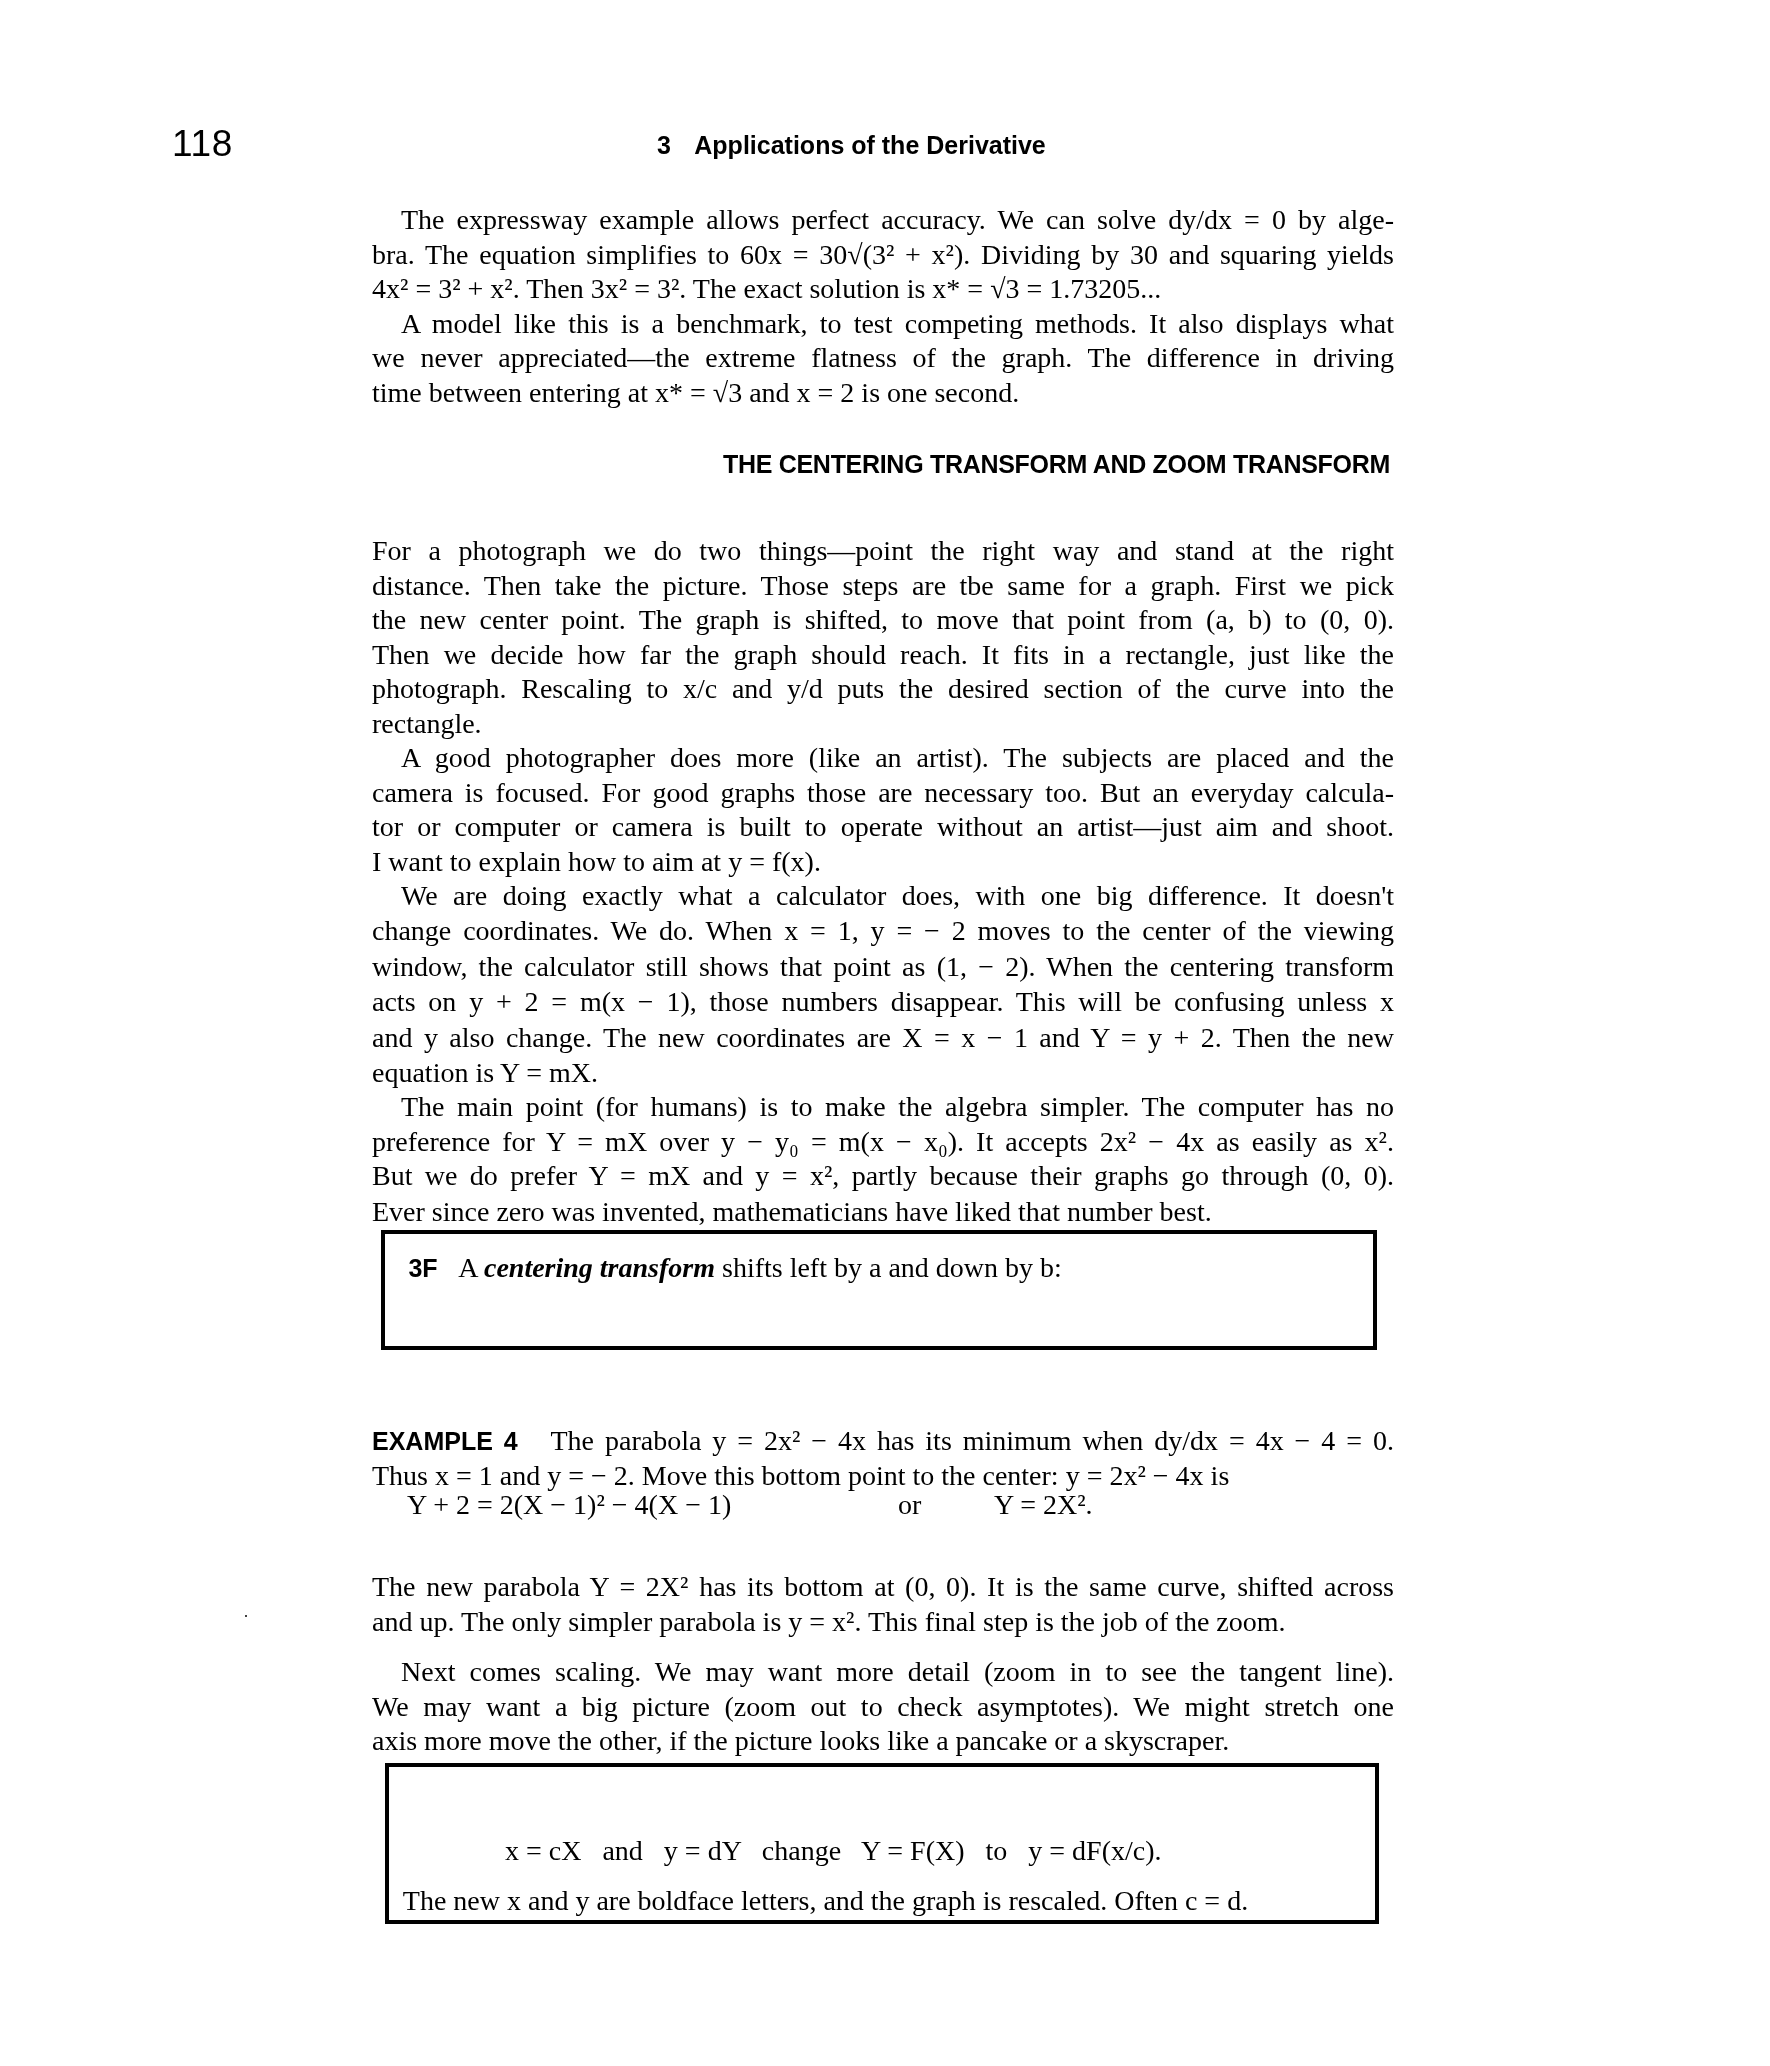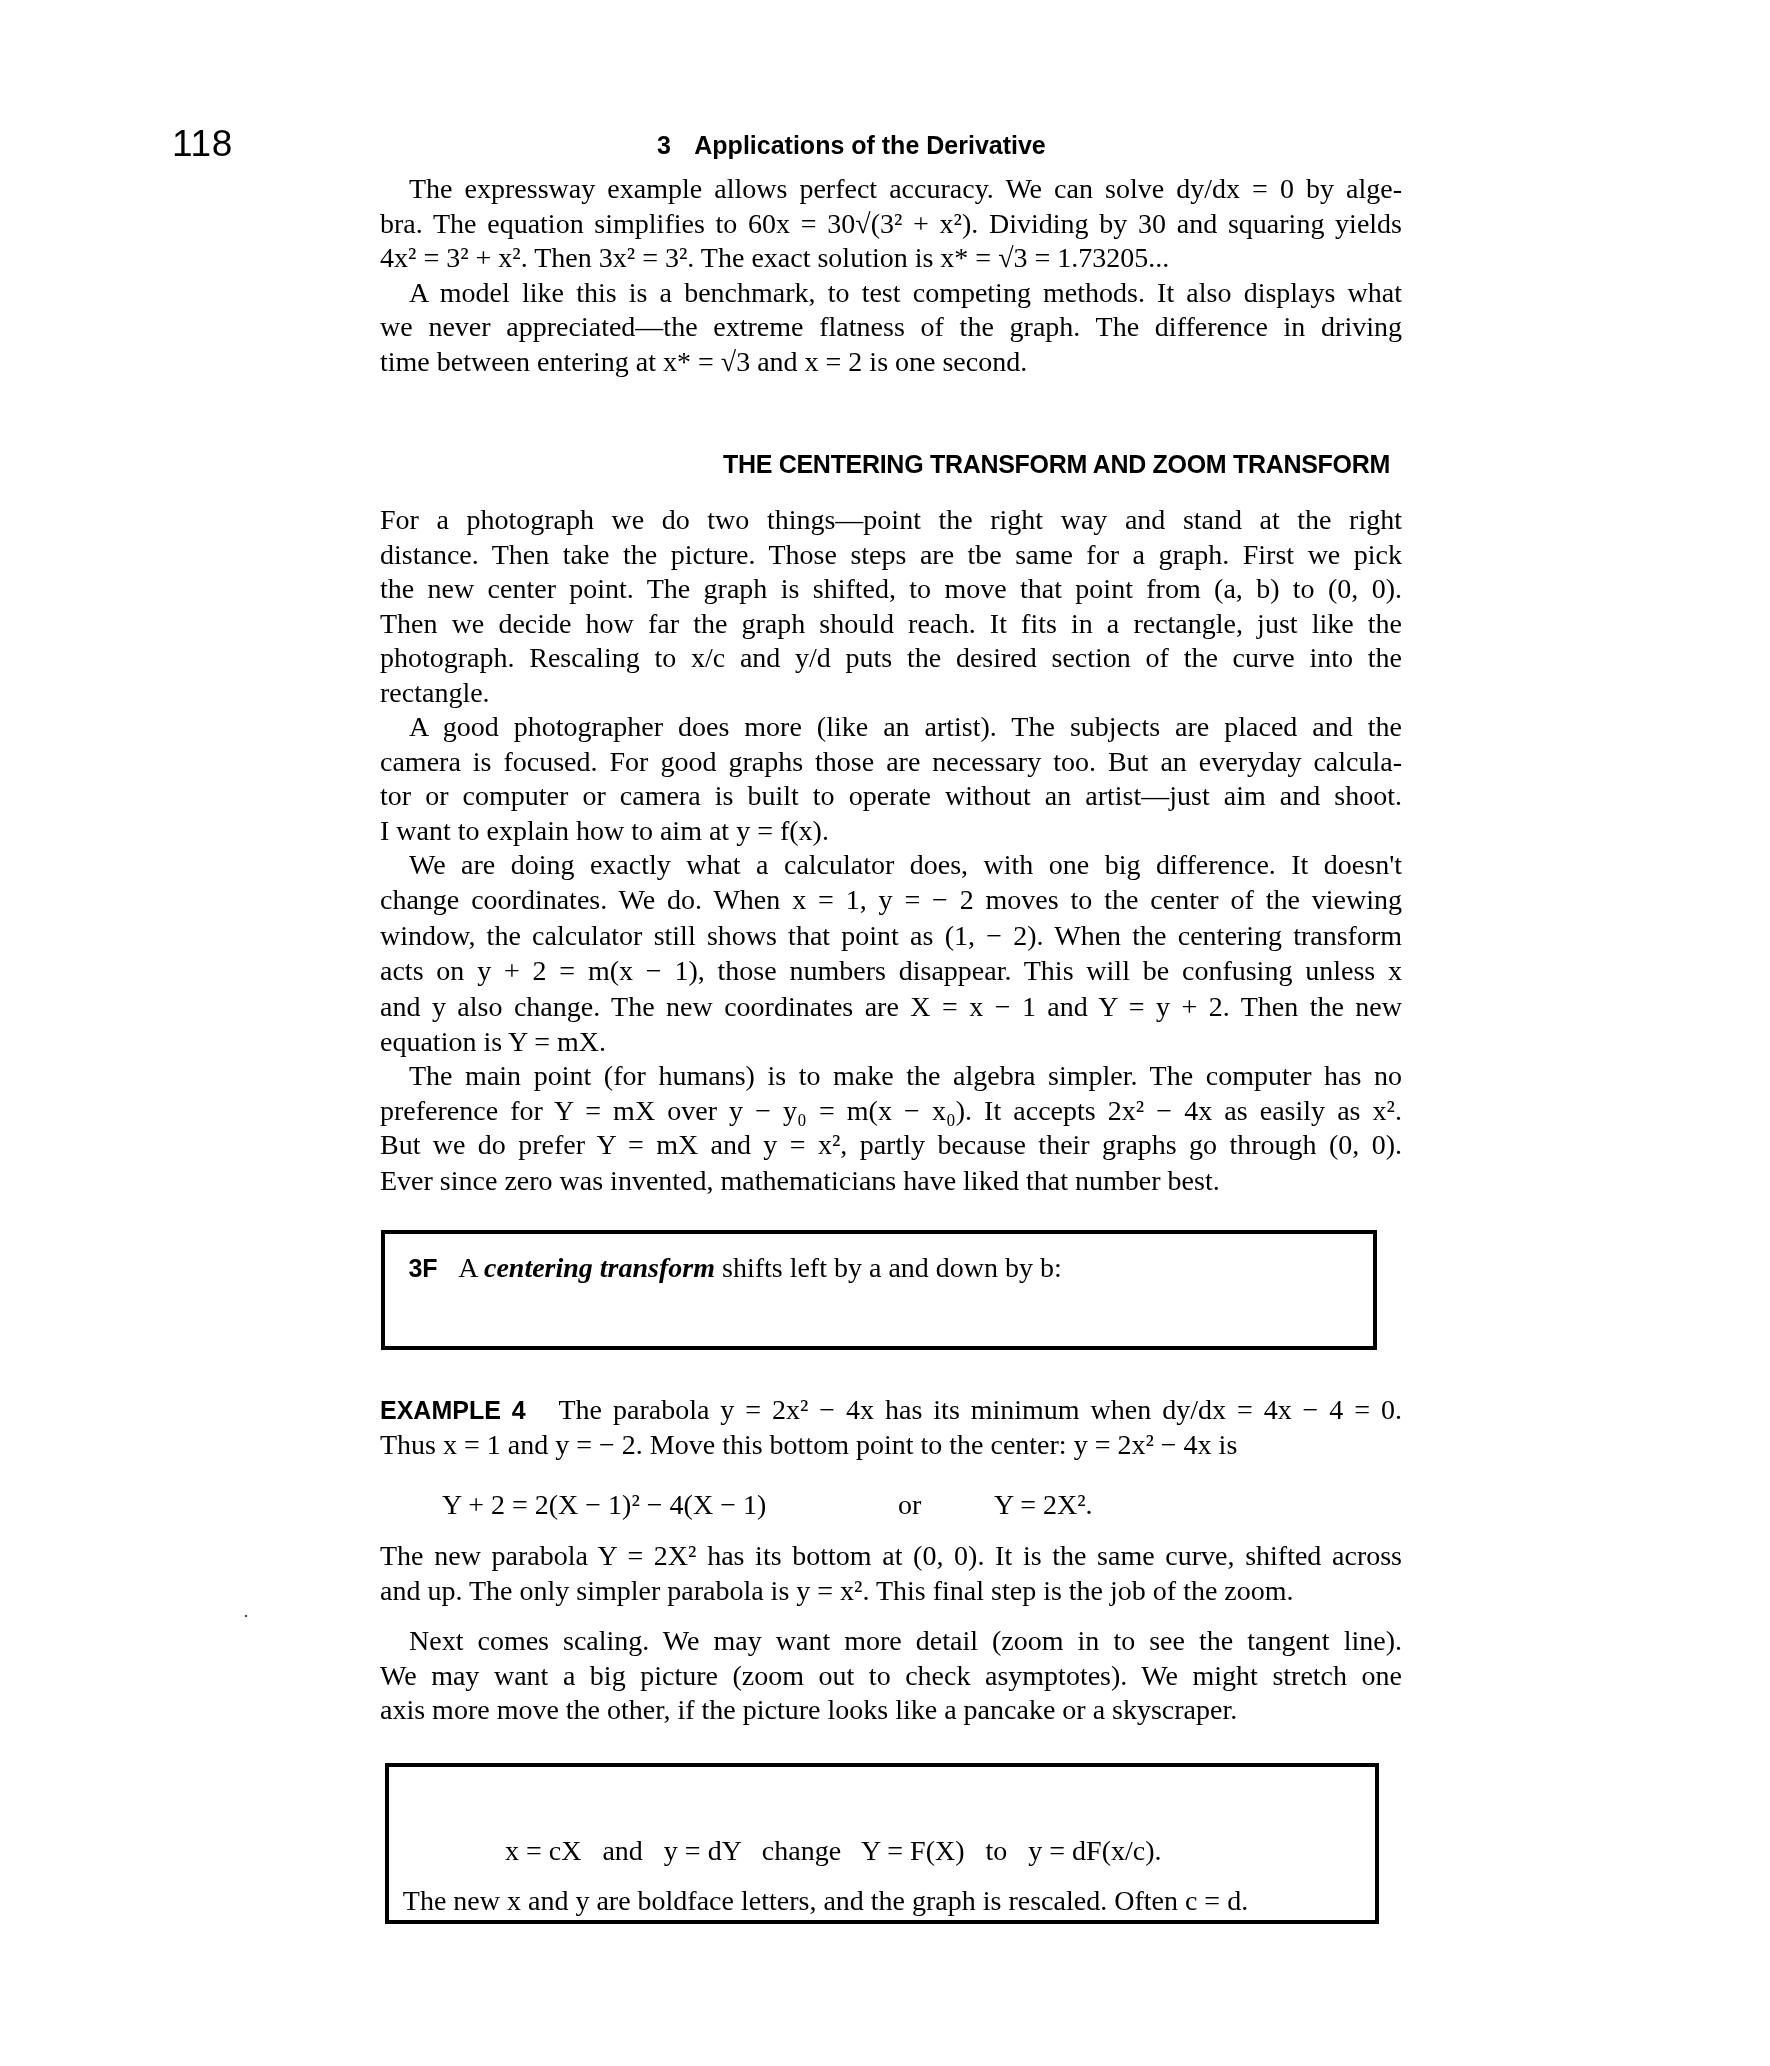--- a/index.html
+++ b/index.html
@@ -2,22 +2,22 @@
 <html style="font-size:11px"><head>
 <meta charset="utf-8">
 <style>
   html, body { margin:0; padding:0; background:#ffffff; }
   body { width:1770px; height:2066px; position:relative; overflow:hidden; color:#000; }
   .serif { font-family: "Liberation Serif", "DejaVu Serif", serif; }
   .sans { font-family: "Liberation Sans", "DejaVu Sans", sans-serif; margin-top: 28px; }
   #page-number { position:absolute; left:172px; top:95px; font-size:37px; font-weight:400; letter-spacing:0.7px; }
   #running-head { position:absolute; left:657px; top:103px; font-size:25px; font-weight:700; white-space:nowrap; }
   #running-head .num { margin-right:23.4px; }
-  .line { position:absolute; left:380px; width:1022px; font-size:28px; line-height:34px; height:34px;
-          text-align:justify; text-align-last:justify; white-space:nowrap; overflow:visible; }
+  .line { position:absolute; left:372px; width:1022px; font-size:28px; line-height:34px; height:34px;
+          text-align:justify; text-align-last:justify; white-space:nowrap; overflow:visible;margin-top:31px; }
   .line.last { text-align-last:left; }
   .line.indent { padding-left:29px; width:993px; }
   .line span.t { white-space:normal; }
   #section-heading { position:absolute; left:368px; width:1022px; text-align:right; top:422px;
           font-size:25px; font-weight:700; letter-spacing:-0.3px; }
   .box { position:absolute; border:4.1px solid #000; box-sizing:border-box; }
   #box-3f { left:381px; top:1230px; width:996px; height:120px; }
   #box-3g { left:385px; top:1763px; width:994px; height:161px; }
   .box .bline { position:absolute; font-size:28px; line-height:34px; white-space:nowrap; }
   .tag { font-family: "Liberation Sans", "DejaVu Sans", sans-serif; font-weight:700; font-size:25px; }
@@ -67,21 +67,21 @@
 
 <div id="box-3f" class="box serif">
   <div class="bline" style="left:23.4px; top:16.6px">
     <span class="tag">3F</span><span style="display:inline-block;width:20.7px"></span><span>A </span><span class="bi">centering transform</span><span> shifts left by a and down by b:</span>
   </div>
 </div>
 
 <div class="serif">
   <div class="line" style="top:1393px"><span class="tag">EXAMPLE 4</span>&nbsp;&nbsp;&nbsp;<span class="t">The parabola y = 2x² − 4x has its minimum when dy/dx = 4x − 4 = 0.</span></div>
   <div class="line last" style="top:1428px">Thus x = 1 and y = − 2. Move this bottom point to the center: y = 2x² − 4x is</div>
-  <div class="display" style="left:442px; top:1488px">Y + 2 = 2(X − 1)² − 4(X − 1)</div>
+  <div class="display" style="left:407px; top:1488px">Y + 2 = 2(X − 1)² − 4(X − 1)</div>
   <div class="display" style="left:898px; top:1488px">or</div>
   <div class="display" style="left:994px; top:1488px">Y = 2X².</div>
   <div class="line" style="top:1539px">The new parabola Y = 2X² has its bottom at (0, 0). It is the same curve, shifted across</div>
   <div class="line last" style="top:1574px">and up. The only simpler parabola is y = x². This final step is the job of the zoom.</div>
 </div>
 
 <div class="serif">
   <div class="line indent" style="top:1624px">Next comes scaling. We may want more detail (zoom in to see the tangent line).</div>
   <div class="line" style="top:1659px">We may want a big picture (zoom out to check asymptotes). We might stretch one</div>
   <div class="line last" style="top:1693px">axis more move the other, if the picture looks like a pancake or a skyscraper.</div>

